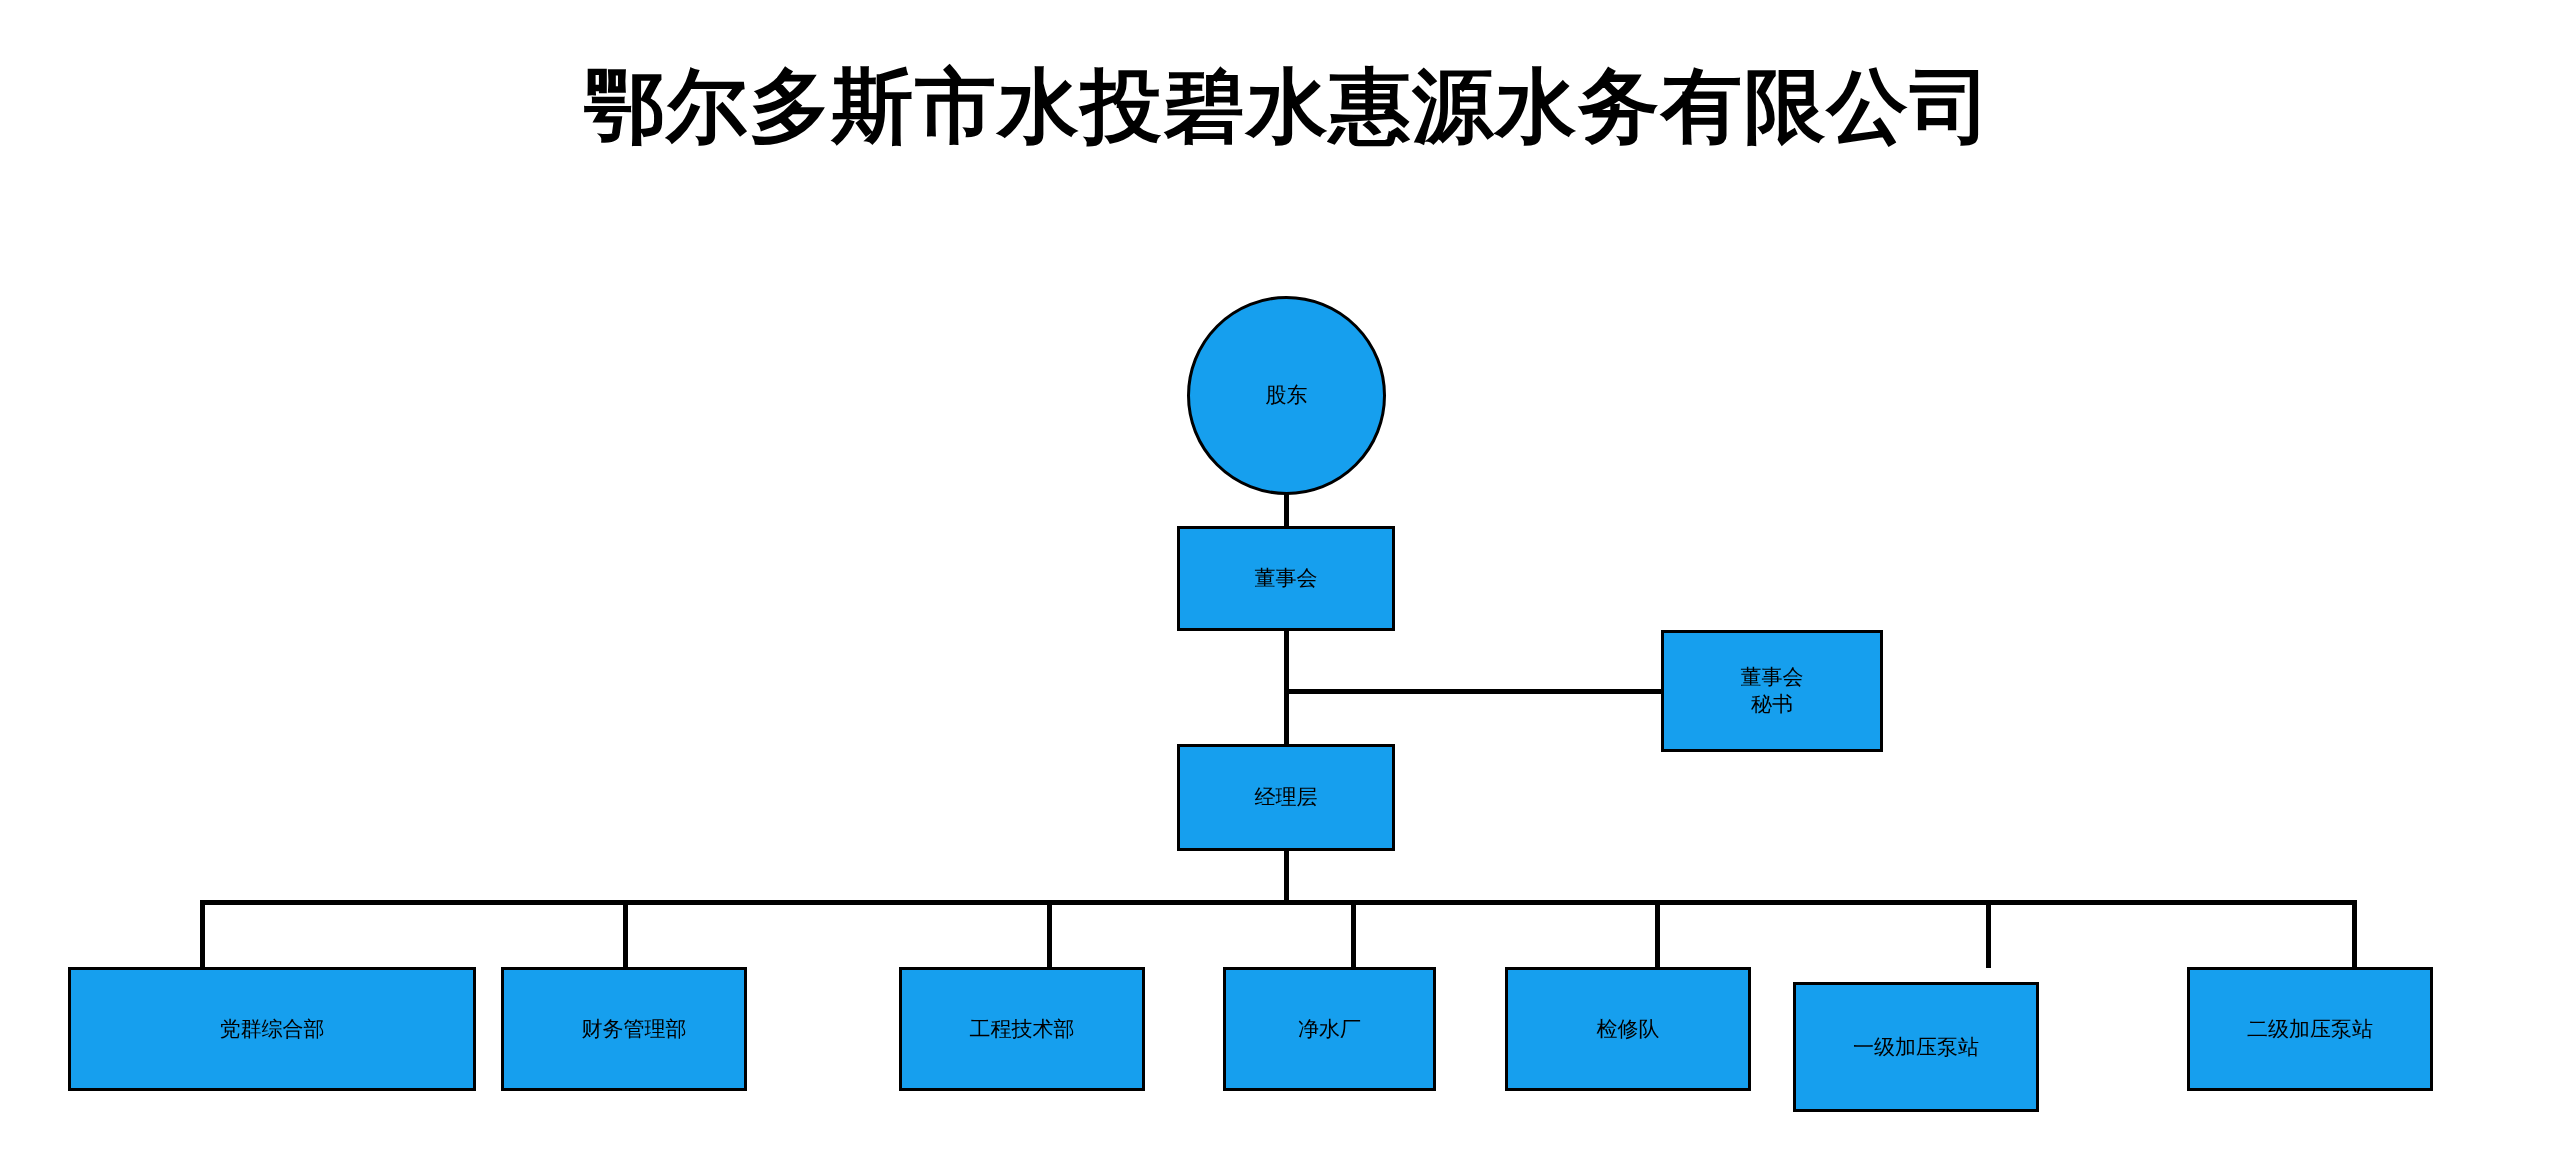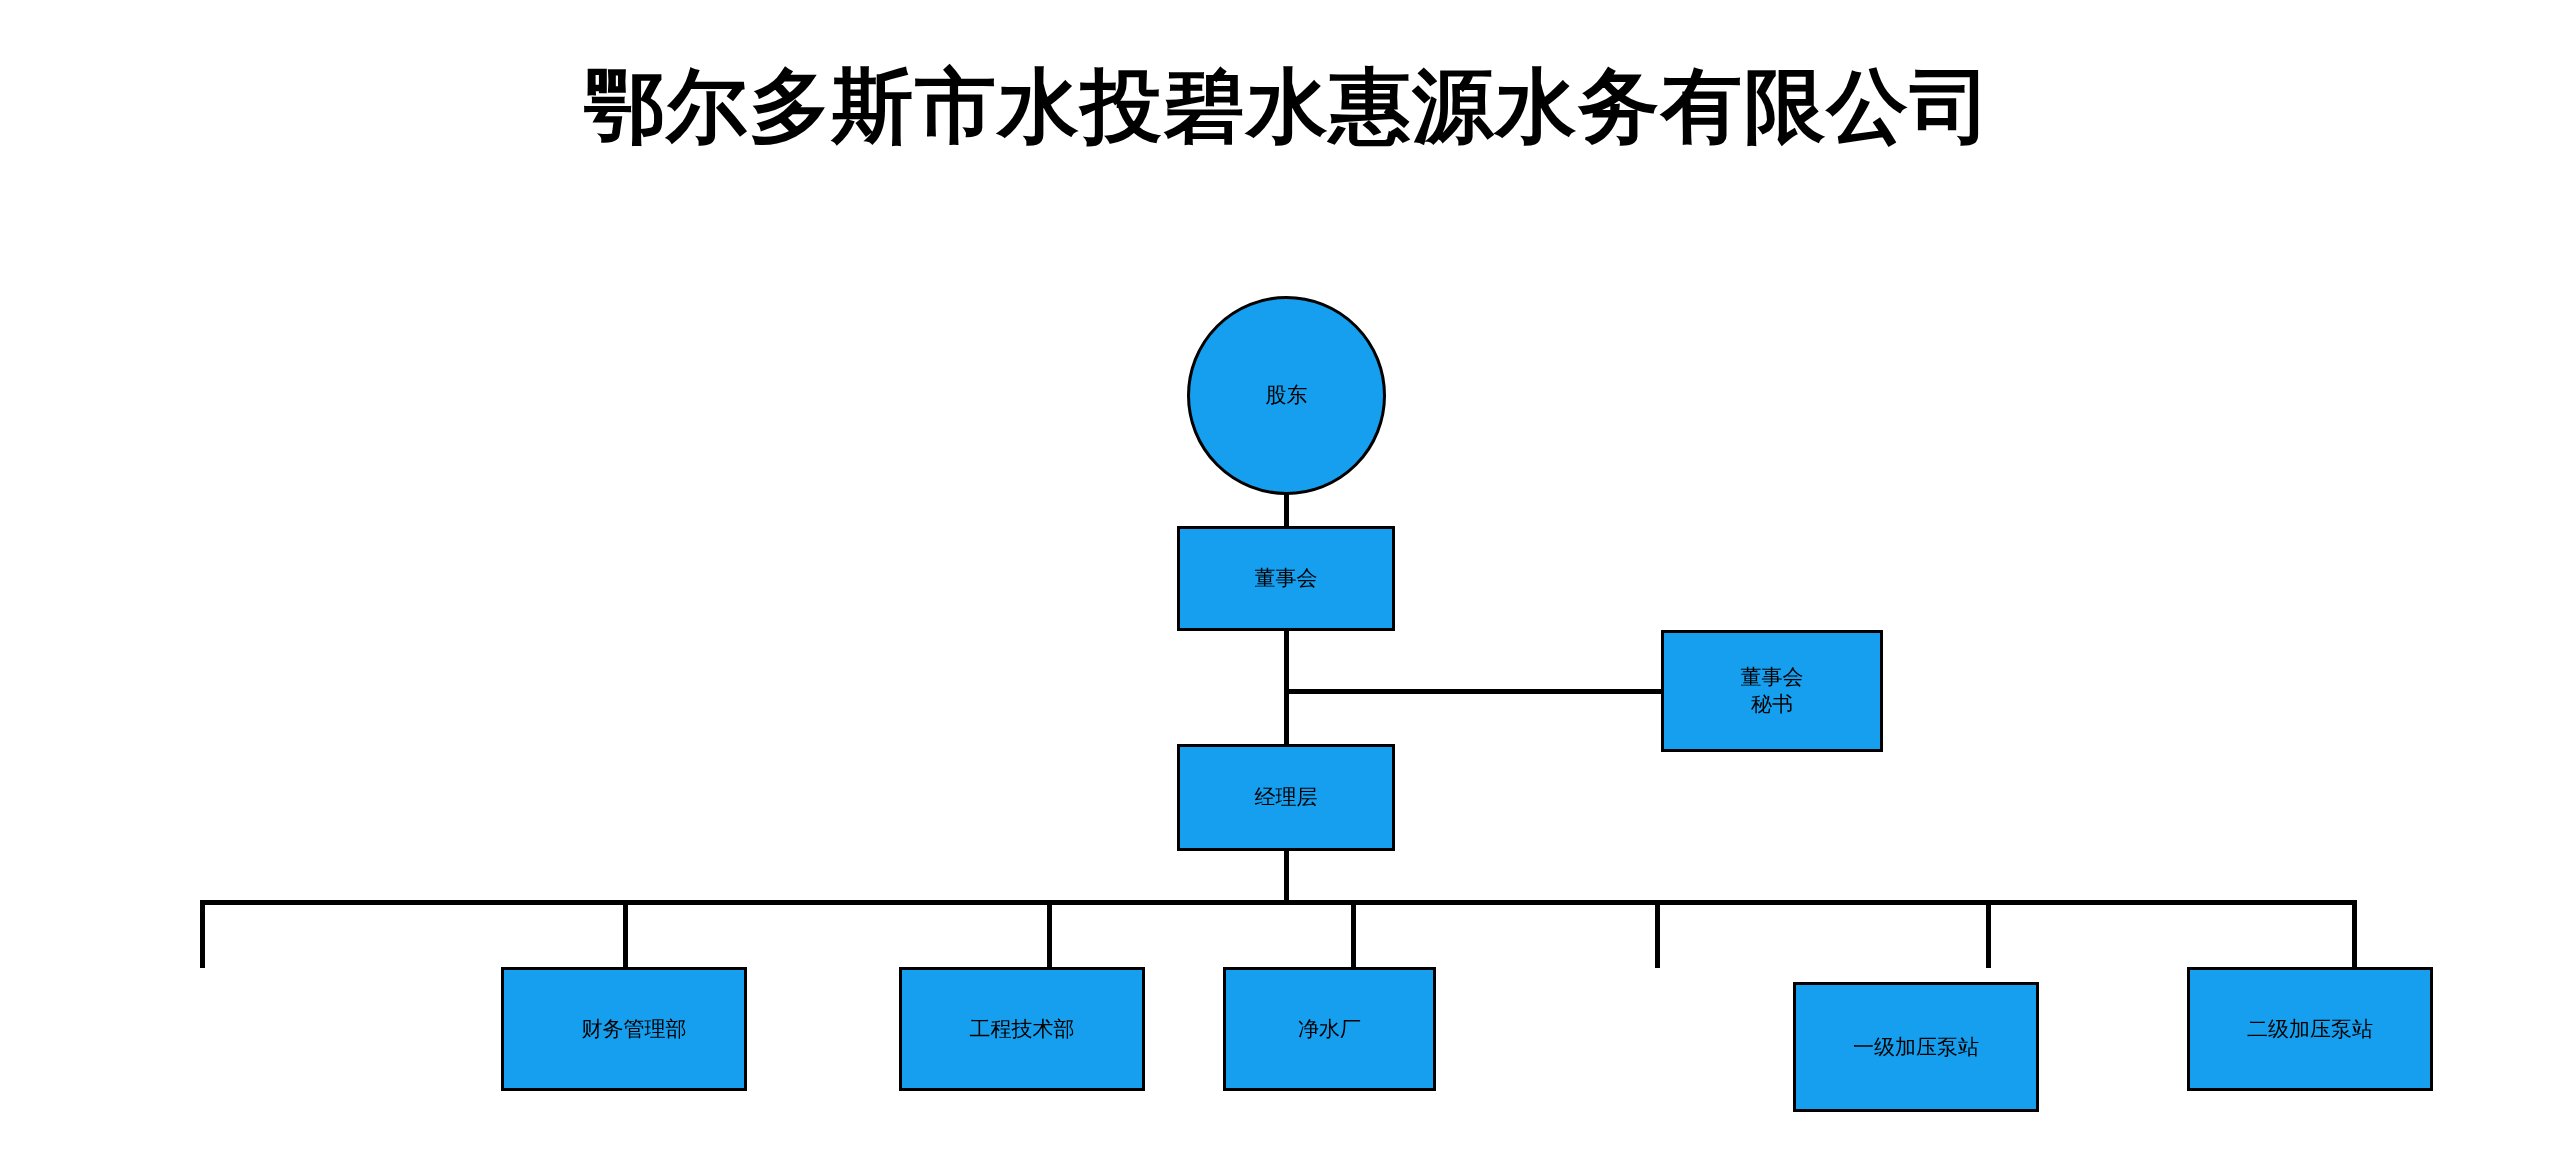--- a/index.html
+++ b/index.html
@@ -97,33 +97,39 @@
 
   <div class="node" style="left:1661px; top:630px; width:222px; height:122px;">
     <span class="node-label">董事会
 秘书</span>
   </div>
 
   <div class="node" style="left:1177px; top:744px; width:218px; height:107px;">
     <span class="node-label">经理层</span>
   </div>
 
+  <div class="node" style="left:68px; top:967px; width:408px; height:124px;">
+    <span class="node-label">党群综合部</span>
+  </div>
 
   <div class="node" style="left:501px; top:967px; width:246px; height:124px;padding-left:20px;">
     <span class="node-label">财务管理部</span>
   </div>
 
   <div class="node" style="left:899px; top:967px; width:246px; height:124px;">
     <span class="node-label">工程技术部</span>
   </div>
 
   <div class="node" style="left:1223px; top:967px; width:213px; height:124px;">
     <span class="node-label">净水厂</span>
   </div>
 
+  <div class="node" style="left:1505px; top:967px; width:246px; height:124px;">
+    <span class="node-label">检修队</span>
+  </div>
 
   <div class="node" style="left:1793px; top:967px; width:246px; height:130px;margin-top:15px;">
     <span class="node-label">一级加压泵站</span>
   </div>
 
   <div class="node" style="left:2187px; top:967px; width:246px; height:124px;">
     <span class="node-label">二级加压泵站</span>
   </div>
 
 </div>

